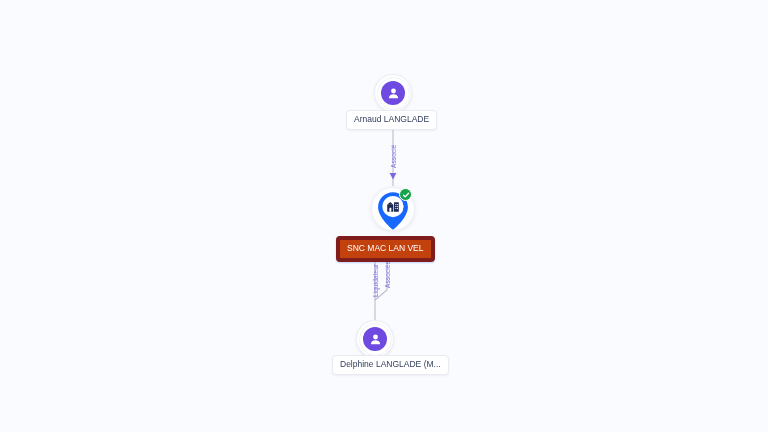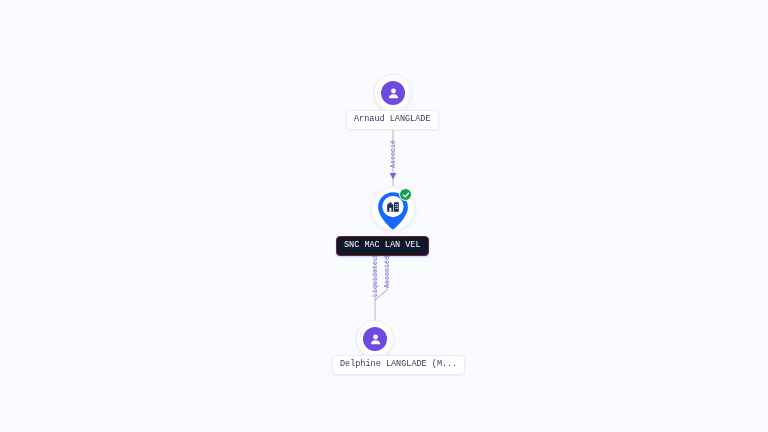--- a/index.html
+++ b/index.html
@@ -14,21 +14,20 @@
     overflow: hidden;
     position: relative;
     -webkit-font-smoothing: antialiased;
   }
 
   #graph-canvas {
     position: absolute;
     inset: 0;
     width: 768px;
     height: 400px;
-    font-family: Liberation Mono, monospace;
   }
 
   
   .edges-svg {
     position: absolute;
     left: 0;
     top: 0;
     width: 768px;
     height: 432px;
     pointer-events: none;
@@ -120,23 +119,23 @@
     white-space: nowrap;
     box-sizing: border-box;
   }
   .chip.person-chip {
     background: #ffffff;
     color: #313d5c;
     border: 1px solid #e9ebf3;
     box-shadow: 0 1px 2px rgba(80,90,130,0.07);
   }
   .chip.company-chip {
-    background: #0f172a;
+    background: #c2410c;
     color: #ffffff;
-    border: 1px solid #7f1d1d;
+    border: 4px solid #7f1d1d;
     font-weight: 400;
     box-shadow: 0 1px 2px rgba(22,104,255,0.25);
   }
 </style>
 </head>
 <body style="background: rgb(250, 251, 255);">
 
 <div id="graph-canvas">
 
   <svg class="edges-svg" viewBox="0 0 768 432" xmlns="http://www.w3.org/2000/svg">

